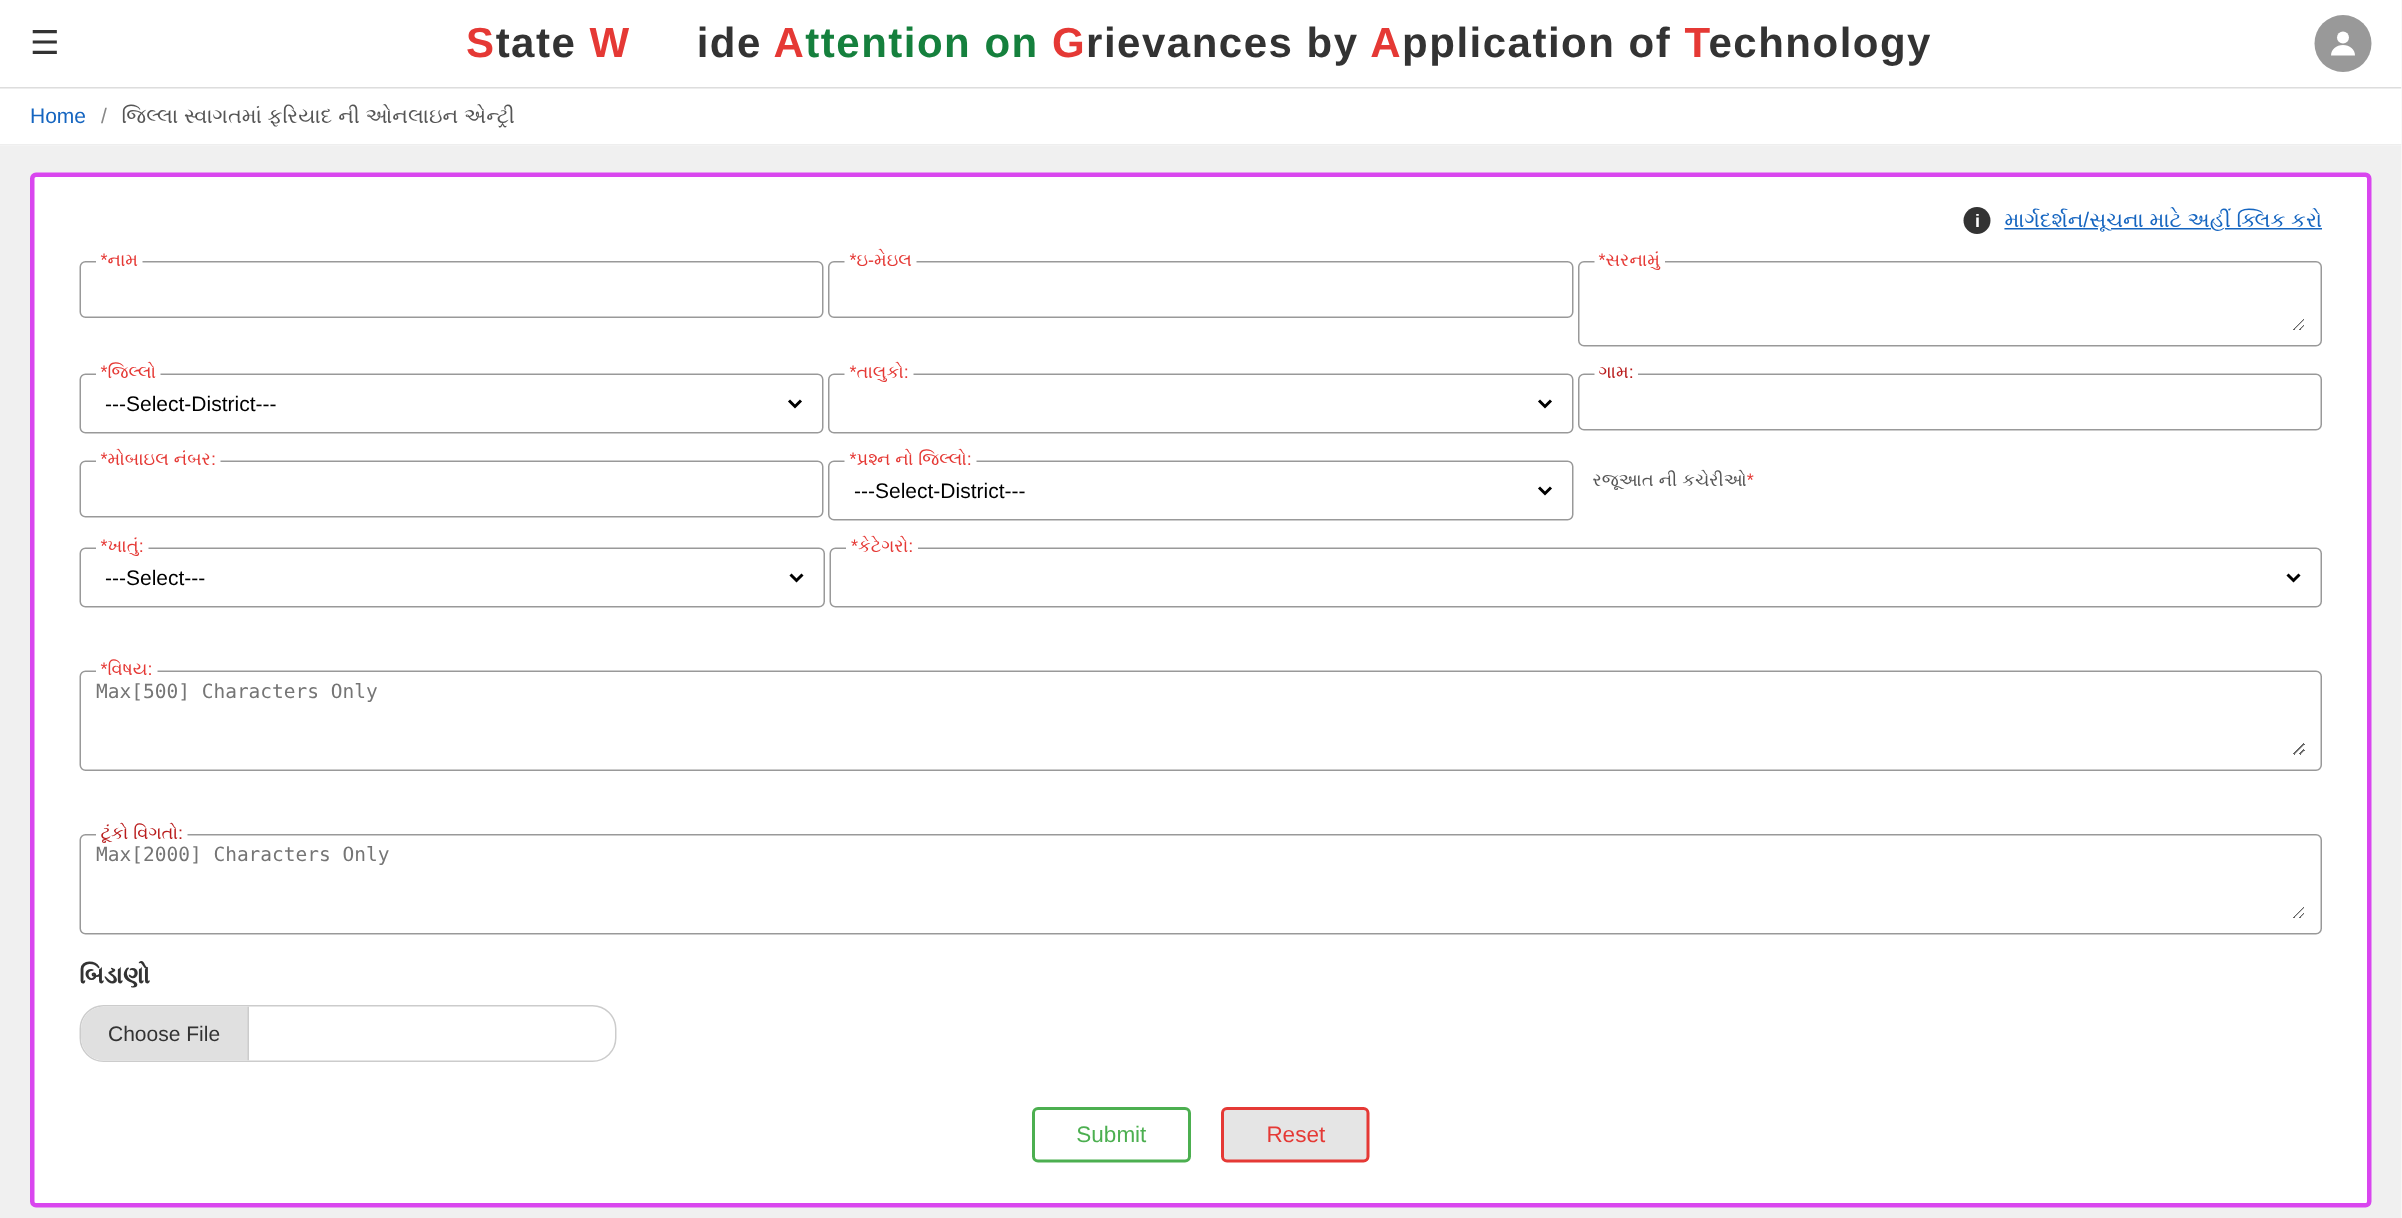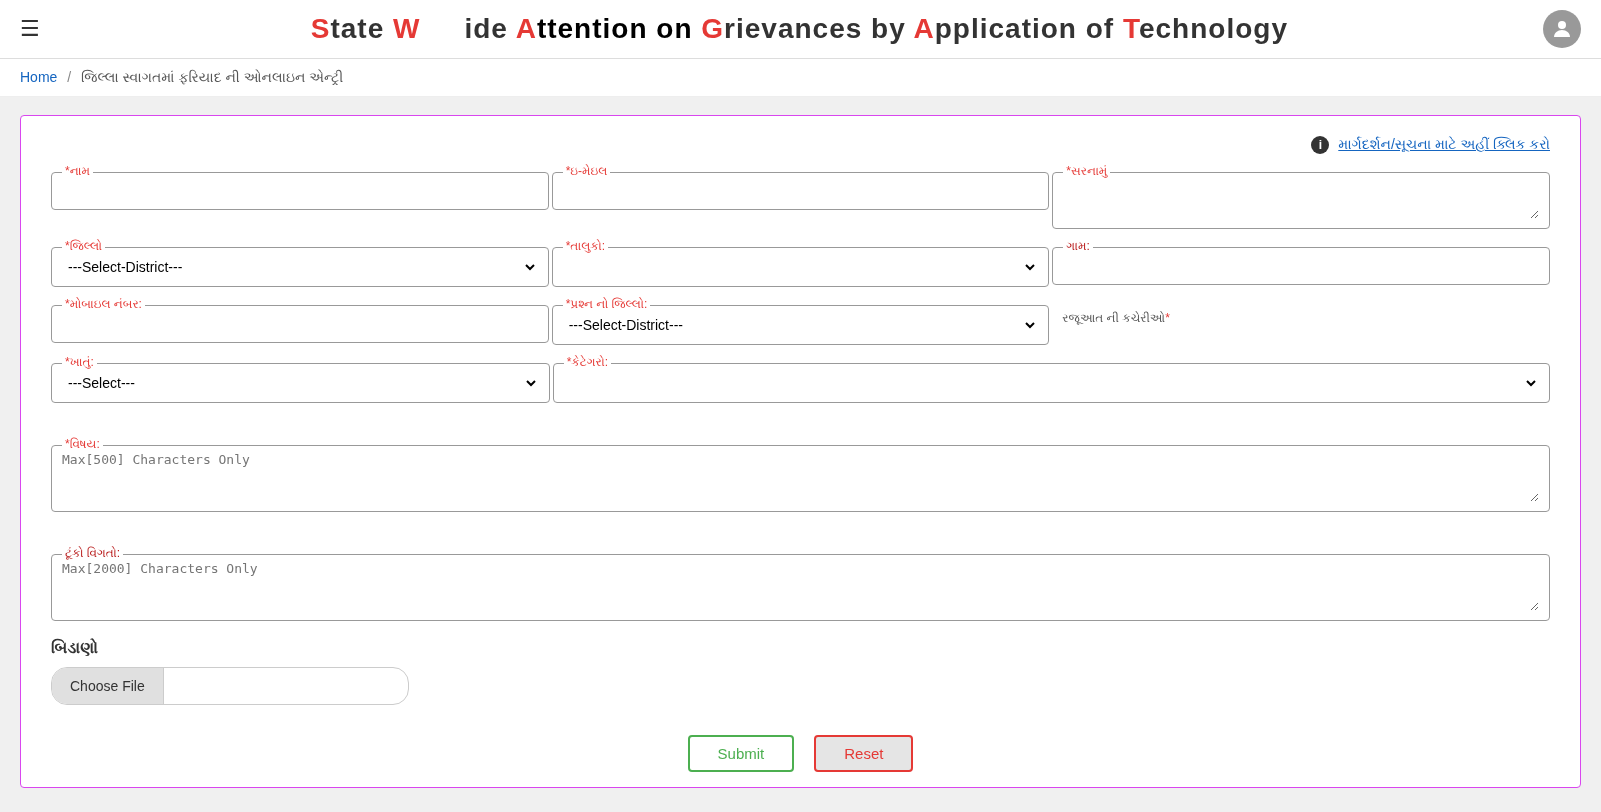--- a/index.html
+++ b/index.html
@@ -19,21 +19,21 @@
       text-align: center;
       font-size: 28px;
       font-weight: bold;
       letter-spacing: 1px;
     }
     .header-title .s1 { color: #e53935; }
     .header-title .s2 { color: #333; }
     .header-title .s3 { color: #e53935; }
     .header-title .s4 { color: #333; margin-left: 44px; }
     .header-title .s5 { color: #e53935; }
-    .header-title .s6 { color: #000000; }
+    .header-title .s6 { color: #15803d; }
     .header-title .s7 { color: #e53935; }
     .header-title .s8 { color: #333; }
     .header-title .s9 { color: #e53935; }
     .header-title .s10 { color: #333; }
     .header-title .s11 { color: #e53935; }
     .header-title .s12 { color: #333; margin-top: 32px; }
     .hamburger { font-size: 22px; cursor: pointer; margin-right: 16px; color: #333; }
     .avatar {
       width: 38px; height: 38px; border-radius: 50%; background: #999;
       display: flex; align-items: center; justify-content: center; color: #fff; font-size: 20px;
@@ -47,22 +47,22 @@
       font-size: 14px;
     }
     .breadcrumb a { color: #1565c0; text-decoration: none; }
     .breadcrumb span { color: #555; }
     .breadcrumb .sep { margin: 0 6px; color: #888; }
 
     
     .main-content {
       background: #fff;
       margin: 18px 20px;
-      padding: 20px 30px 15px 30px;
-      border: 1px solid #d946ef;
+      padding: 20px 30px 27px 30px;
+      border: 3px solid #d946ef;
       border-radius: 4px;
     }
 
     .guidance-link {
       text-align: right;
       margin-bottom: 18px;
       font-size: 14px;
     }
     .guidance-link a { color: #1565c0; text-decoration: underline; cursor: pointer; }
     .guidance-link .info-icon {

